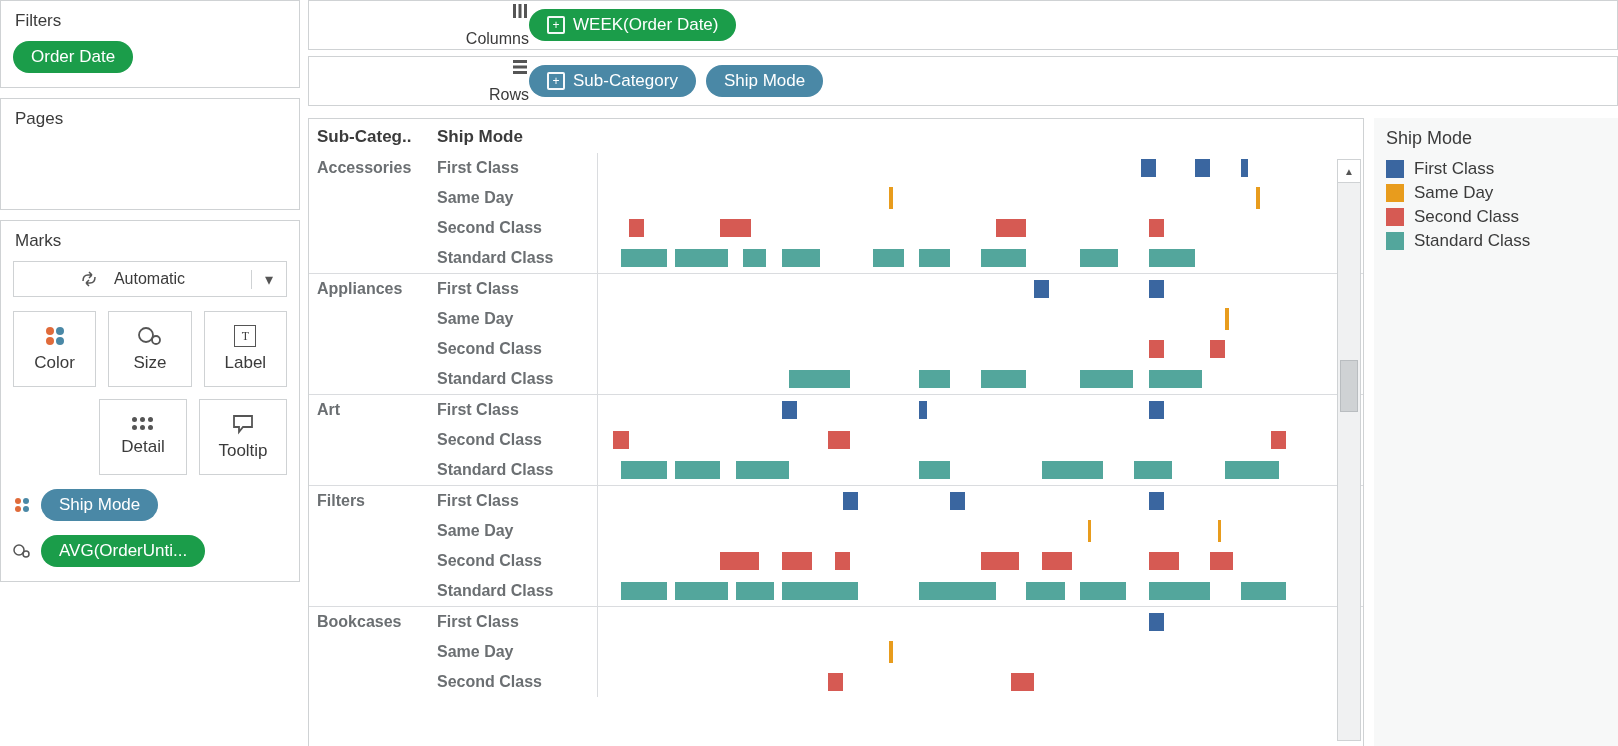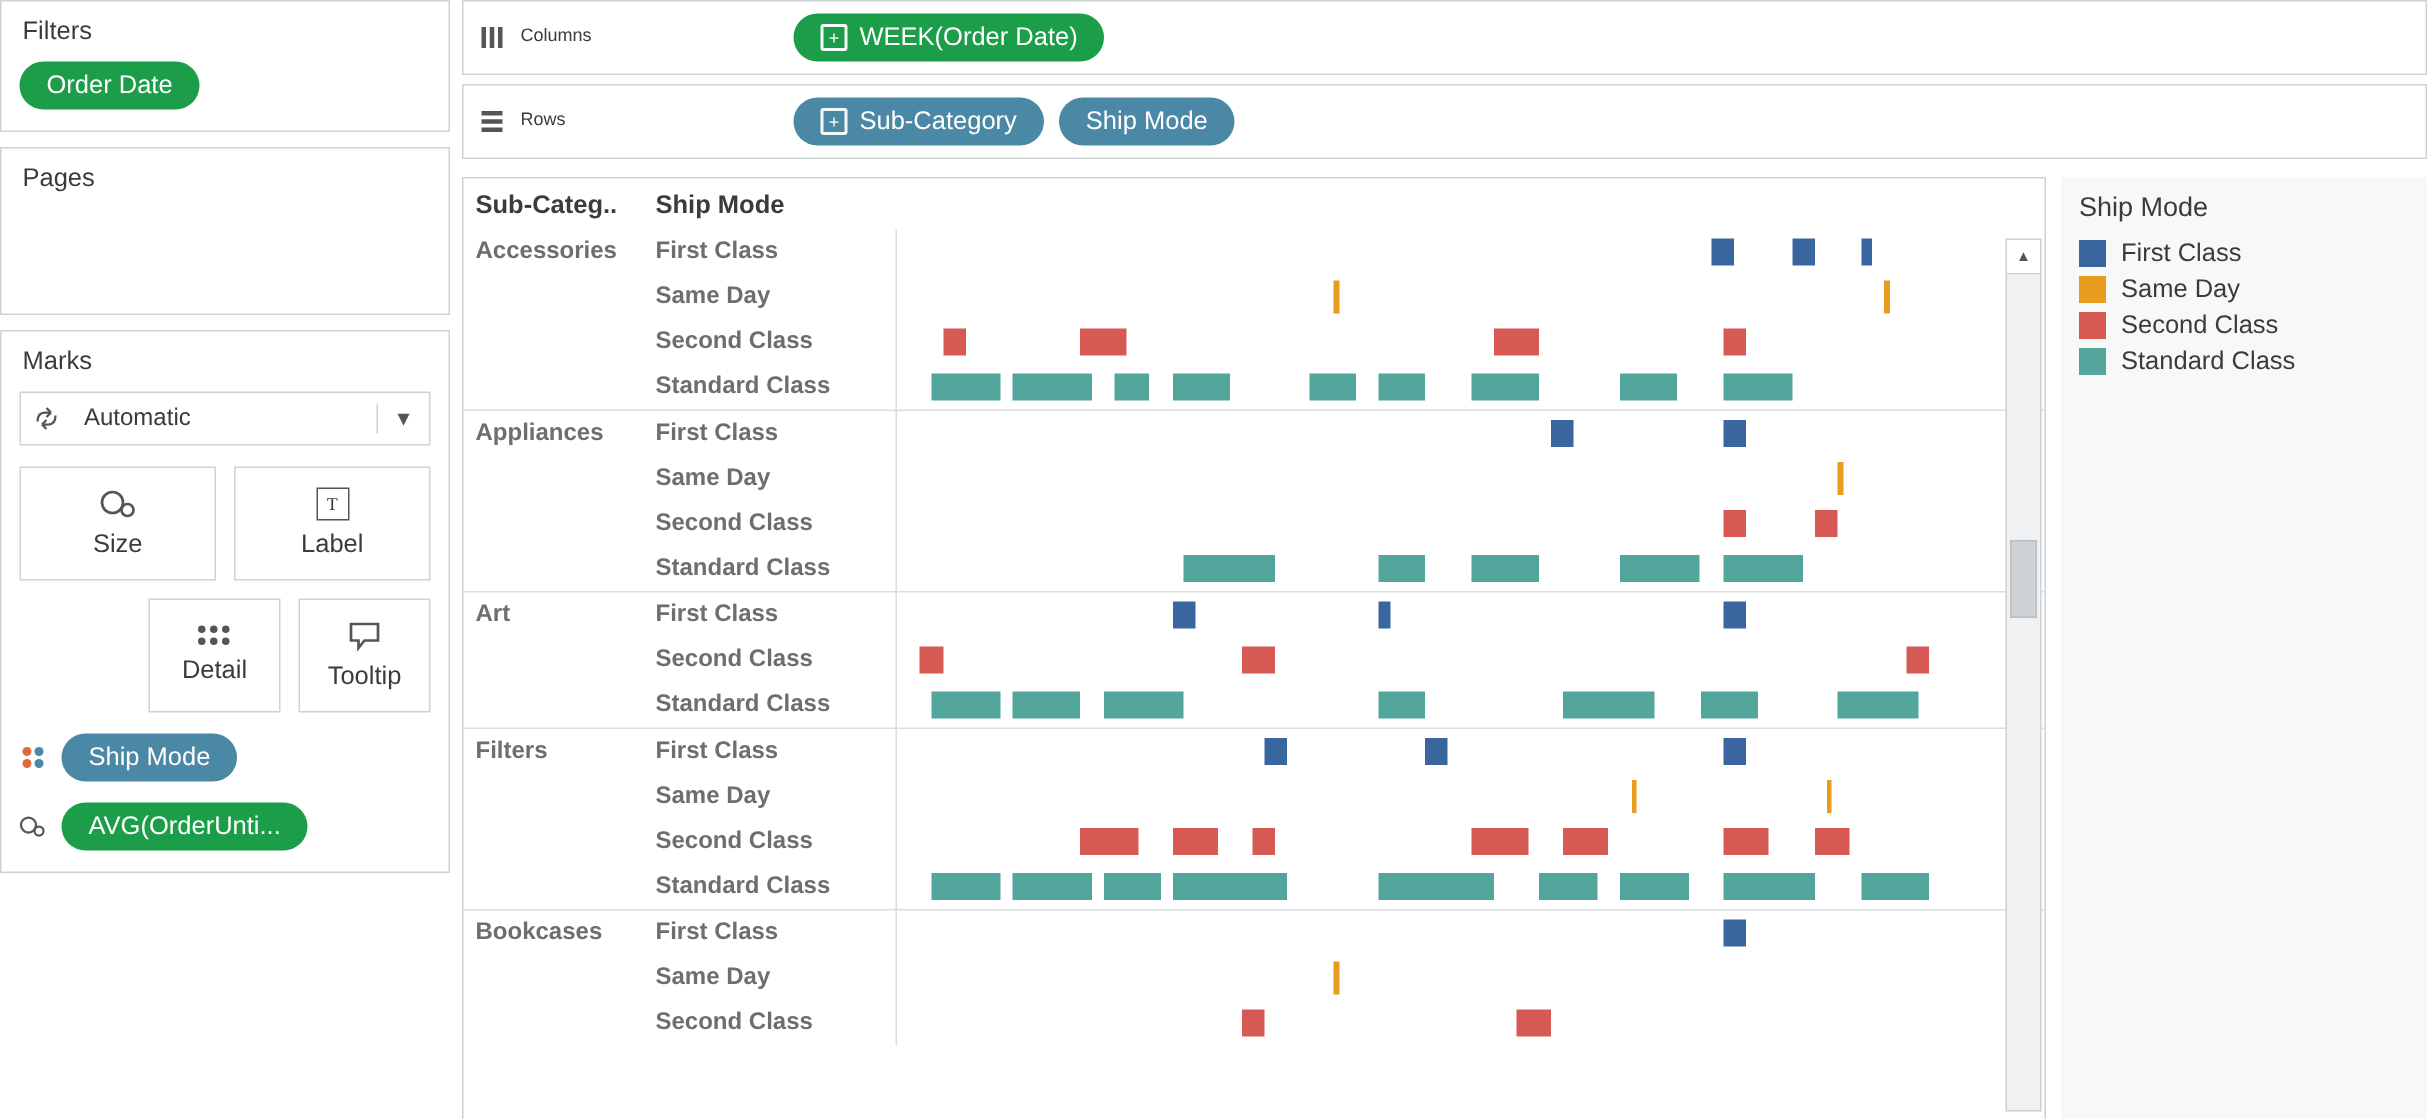--- a/index.html
+++ b/index.html
@@ -26,36 +26,36 @@
   .panel{border:1px solid var(--panel-border);background:#fff;padding:10px 12px 14px 12px;}
   .panel.pages{height:86px;}
   .panel .panel-title{font-size:17px;margin:0 0 10px 2px;}
 
   .pill{display:inline-flex;align-items:center;border-radius:18px;height:32px;padding:0 18px;color:#fff;font-size:17px;gap:8px;}
   .pill .plus{display:inline-flex;width:14px;height:14px;border:2px solid rgba(255,255,255,.95);align-items:center;justify-content:center;font-size:12px;line-height:0;border-radius:2px;}
   .pill.green{background:var(--green-pill);}
   .pill.blue{background:var(--blue-pill);}
 
   .marks-select{display:flex;align-items:center;border:1px solid var(--panel-border);height:34px;margin-top:6px;}
-  .marks-select .sel-left{flex:1;display:flex;align-items:center;gap:16px;padding:0 8px;}
+  .marks-select .sel-left{flex:1;display:flex;align-items:center;gap:16px;padding:0 8px;justify-content:center;}
   .marks-select .sel-caret{width:34px;border-left:1px solid var(--panel-border);display:flex;align-items:center;justify-content:center;color:#555;}
   .link-icon{display:inline-block;width:18px;}
   .link-icon svg{display:block;}
 
   .mark-buttons{display:flex;gap:12px;margin-top:14px;}
   .mark-btn{flex:1;border:1px solid var(--panel-border);height:74px;display:flex;flex-direction:column;align-items:center;justify-content:center;gap:6px;font-size:17px;}
   .mark-btn.half{max-width:86px;}
   .row2{display:flex;gap:12px;margin-top:12px;justify-content:flex-end;}
 
   .shelf-pill-row{display:flex;align-items:center;gap:10px;margin-top:14px;}
   .mini-dots svg,.mini-lasso svg{display:block;}
 
   .center{flex:1;display:flex;flex-direction:column;gap:6px;}
   .shelf{display:flex;align-items:center;border:1px solid var(--panel-border);height:48px;}
-  .shelf .shelf-label{width:210px;display:flex;align-items:flex-start;gap:10px;padding-left:10px;font-size:12px;}
+  .shelf .shelf-label{width:210px;display:flex;align-items:flex-end;gap:10px;padding-left:10px;font-size:16px;flex-direction:column;}
   .shelf .shelf-pills{display:flex;gap:10px;align-items:center;}
 
   .viz-wrap{display:flex;gap:10px;margin-top:6px;}
   .viz{flex:1;border:1px solid var(--panel-border);position:relative;height:628px;overflow:hidden;}
   .legend{width:220px;height:628px;background:var(--light);padding:10px 12px;}
   .legend h4{margin:0 0 10px 0;font-size:18px;font-weight:500;}
   .legend .lg{display:flex;align-items:center;gap:10px;font-size:17px;margin:4px 0;}
   .legend .sw{width:18px;height:18px;display:inline-block;}
 
   
@@ -124,20 +124,29 @@
                 <path d="M3 10 Q3 4 8 4 L12 4 M12 4 L9 1 M12 4 L9 7 M15 6 Q15 12 10 12 L6 12 M6 12 L9 9 M6 12 L9 15" stroke="#555" stroke-width="1.5" fill="none"></path>
               </svg>
           </span>
           <span>Automatic</span>
         </div>
         <div class="sel-caret">▾</div>
       </div>
 
       <div class="mark-buttons">
         <div class="mark-btn">
+          <div class="dots4">
+              <span class="d1"></span>
+              <span class="d2"></span>
+              <span class="d3"></span>
+              <span class="d4"></span>
+            </div>
+          <span>Color</span>
+        </div>
+        <div class="mark-btn">
           <span class="lasso">
             <svg width="26" height="22" viewBox="0 0 26 22">
                 <circle cx="9" cy="10" r="7" stroke="#555" stroke-width="1.8" fill="none"></circle>
                 <circle cx="19" cy="15" r="4" stroke="#555" stroke-width="1.8" fill="none"></circle>
               </svg>
           </span>
           <span>Size</span>
         </div>
         <div class="mark-btn">
           <span class="labelT">T</span>

